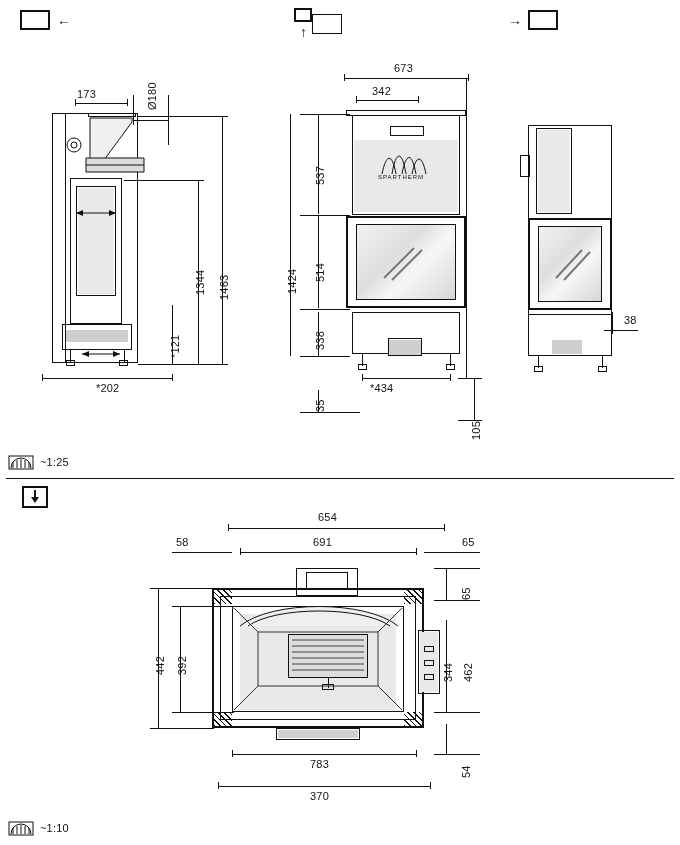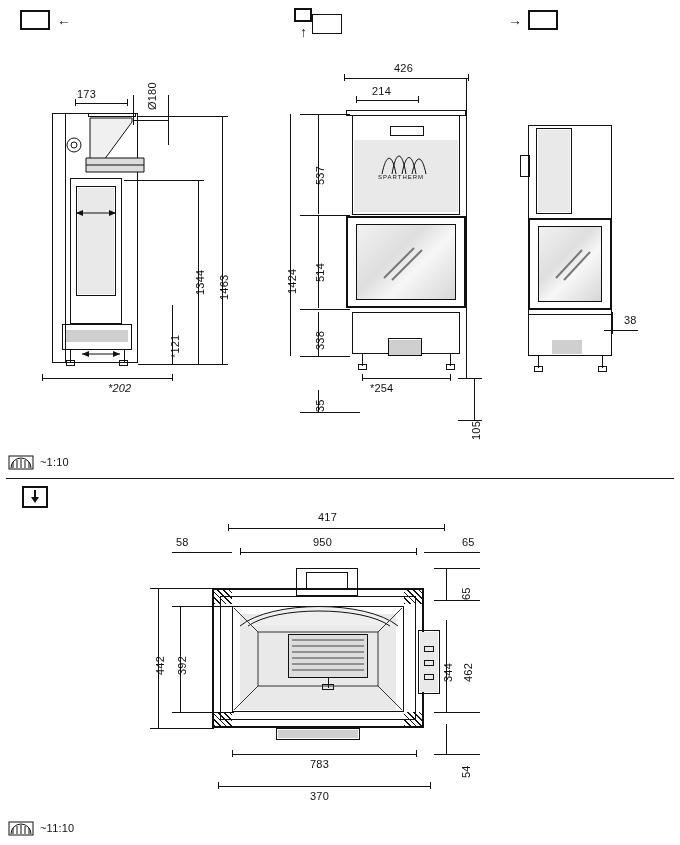--- a/index.html
+++ b/index.html
@@ -99,21 +99,21 @@
     <div class="ln h" style="left:124px;top:180px;width:80px;"></div>
     <div class="lbl rot" style="left:218px;top:300px;">1463</div>
     <div class="lbl rot" style="left:194px;top:295px;">1344</div>
 
     <div class="ln v" style="left:172px;top:305px;height:60px;"></div>
     <div class="lbl rot" style="left:169px;top:358px;">*121</div>
 
     <div class="ln h" style="left:42px;top:378px;width:130px;"></div>
     <div class="dimtick" style="left:42px;top:374px;"></div>
     <div class="dimtick" style="left:172px;top:374px;"></div>
-    <div class="lbl" style="left:108px;top:382px;font-style:italic;">*202</div>
+    <div class="lbl" style="left:96px;top:382px;">*202</div>
   </div>
 
   <div>
 
     <div class="box" style="left:352px;top:115px;width:108px;height:100px;"></div>
     <div class="box" style="left:346px;top:110px;width:120px;height:6px;"></div>
     <div class="box" style="left:390px;top:126px;width:34px;height:10px;"></div>
     <div class="fillg" style="left:354px;top:140px;width:104px;height:72px;"></div>
 
     <svg style="position:absolute;left:372px;top:148px;" width="70" height="30">
@@ -138,26 +138,26 @@
     <div class="ln v" style="left:450px;top:354px;height:12px;"></div>
     <div class="box" style="left:358px;top:364px;width:9px;height:6px;"></div>
     <div class="box" style="left:446px;top:364px;width:9px;height:6px;"></div>
   </div>
 
   <div>
 
     <div class="ln h" style="left:344px;top:78px;width:124px;"></div>
     <div class="dimtick" style="left:344px;top:74px;"></div>
     <div class="dimtick" style="left:468px;top:74px;"></div>
-    <div class="lbl" style="left:394px;top:62px;">426</div>
+    <div class="lbl" style="left:394px;top:62px;">673</div>
 
     <div class="ln h" style="left:356px;top:100px;width:62px;"></div>
     <div class="dimtick" style="left:356px;top:96px;"></div>
     <div class="dimtick" style="left:418px;top:96px;"></div>
-    <div class="lbl" style="left:372px;top:85px;">214</div>
+    <div class="lbl" style="left:372px;top:85px;">342</div>
 
     <div class="ln v" style="left:318px;top:114px;height:100px;"></div>
     <div class="ln v" style="left:318px;top:216px;height:92px;"></div>
     <div class="ln v" style="left:318px;top:312px;height:44px;"></div>
     <div class="ln v" style="left:318px;top:390px;height:22px;"></div>
     <div class="ln h" style="left:300px;top:114px;width:50px;"></div>
     <div class="ln h" style="left:300px;top:215px;width:50px;"></div>
     <div class="ln h" style="left:300px;top:309px;width:50px;"></div>
     <div class="ln h" style="left:300px;top:356px;width:50px;"></div>
     <div class="ln h" style="left:300px;top:412px;width:60px;"></div>
@@ -165,21 +165,21 @@
     <div class="lbl rot" style="left:314px;top:282px;">514</div>
     <div class="lbl rot" style="left:314px;top:350px;">338</div>
     <div class="lbl rot" style="left:314px;top:412px;">35</div>
 
     <div class="ln v" style="left:290px;top:114px;height:242px;"></div>
     <div class="lbl rot" style="left:286px;top:294px;">1424</div>
 
     <div class="ln h" style="left:362px;top:378px;width:88px;"></div>
     <div class="dimtick" style="left:362px;top:374px;"></div>
     <div class="dimtick" style="left:450px;top:374px;"></div>
-    <div class="lbl" style="left:370px;top:382px;">*254</div>
+    <div class="lbl" style="left:370px;top:382px;">*434</div>
 
     <div class="ln v" style="left:466px;top:78px;height:300px;"></div>
     <div class="ln v" style="left:474px;top:378px;height:42px;"></div>
     <div class="ln h" style="left:458px;top:378px;width:24px;"></div>
     <div class="ln h" style="left:458px;top:420px;width:24px;"></div>
     <div class="lbl rot" style="left:470px;top:440px;">105</div>
   </div>
 
   <div>
     <div class="box" style="left:528px;top:125px;width:84px;height:190px;"></div>
@@ -207,21 +207,21 @@
   <div>
     <svg class="scale-ico" style="left:8px;top:452px;" width="28" height="20">
       <rect x="1" y="4" width="24" height="13" fill="none" stroke="#111" stroke-width="1"></rect>
       <path d="M3,16 A10,10 0 0 1 23,16" fill="none" stroke="#111" stroke-width="1"></path>
       <line x1="5" y1="16" x2="5" y2="10" stroke="#111"></line>
       <line x1="9" y1="16" x2="9" y2="8" stroke="#111"></line>
       <line x1="13" y1="16" x2="13" y2="7" stroke="#111"></line>
       <line x1="17" y1="16" x2="17" y2="8" stroke="#111"></line>
       <line x1="21" y1="16" x2="21" y2="10" stroke="#111"></line>
     </svg>
-    <div class="lbl" style="left:40px;top:456px;">~1:10</div>
+    <div class="lbl" style="left:40px;top:456px;">~1:25</div>
   </div>
 
   <div class="ln h" style="left:6px;top:478px;width:668px;background:#111;"></div>
 
   <div>
     <div class="icoframe" style="left:22px;top:486px;width:26px;height:22px;"></div>
     <svg style="position:absolute;left:28px;top:490px;" width="14" height="14">
       <line x1="7" y1="0" x2="7" y2="10" stroke="#111" stroke-width="2"></line>
       <polygon points="7,13 3,7 11,7" fill="#111"></polygon>
     </svg>
@@ -276,26 +276,26 @@
       <line x1="170" y1="104" x2="146" y2="80" stroke="#333"></line>
       <rect x="26" y="26" width="120" height="54" fill="none" stroke="#333"></rect>
     </svg>
   </div>
 
   <div>
 
     <div class="ln h" style="left:228px;top:528px;width:216px;"></div>
     <div class="dimtick" style="left:228px;top:524px;"></div>
     <div class="dimtick" style="left:444px;top:524px;"></div>
-    <div class="lbl" style="left:318px;top:511px;">417</div>
+    <div class="lbl" style="left:318px;top:511px;">654</div>
 
     <div class="ln h" style="left:240px;top:552px;width:176px;"></div>
     <div class="dimtick" style="left:240px;top:548px;"></div>
     <div class="dimtick" style="left:416px;top:548px;"></div>
-    <div class="lbl" style="left:313px;top:536px;">950</div>
+    <div class="lbl" style="left:313px;top:536px;">691</div>
     <div class="ln h" style="left:172px;top:552px;width:60px;"></div>
     <div class="lbl" style="left:176px;top:536px;">58</div>
     <div class="ln h" style="left:424px;top:552px;width:56px;"></div>
     <div class="lbl" style="left:462px;top:536px;">65</div>
 
     <div class="ln v" style="left:158px;top:588px;height:140px;"></div>
     <div class="ln v" style="left:180px;top:606px;height:106px;"></div>
     <div class="ln h" style="left:150px;top:588px;width:64px;"></div>
     <div class="ln h" style="left:150px;top:728px;width:64px;"></div>
     <div class="ln h" style="left:172px;top:606px;width:62px;"></div>
@@ -328,16 +328,16 @@
   <div>
     <svg class="scale-ico" style="left:8px;top:818px;" width="28" height="20">
       <rect x="1" y="4" width="24" height="13" fill="none" stroke="#111" stroke-width="1"></rect>
       <path d="M3,16 A10,10 0 0 1 23,16" fill="none" stroke="#111" stroke-width="1"></path>
       <line x1="5" y1="16" x2="5" y2="10" stroke="#111"></line>
       <line x1="9" y1="16" x2="9" y2="8" stroke="#111"></line>
       <line x1="13" y1="16" x2="13" y2="7" stroke="#111"></line>
       <line x1="17" y1="16" x2="17" y2="8" stroke="#111"></line>
       <line x1="21" y1="16" x2="21" y2="10" stroke="#111"></line>
     </svg>
-    <div class="lbl" style="left:40px;top:822px;">~11:10</div>
+    <div class="lbl" style="left:40px;top:822px;">~1:10</div>
   </div>
 
 </div>
 
 </body></html>

